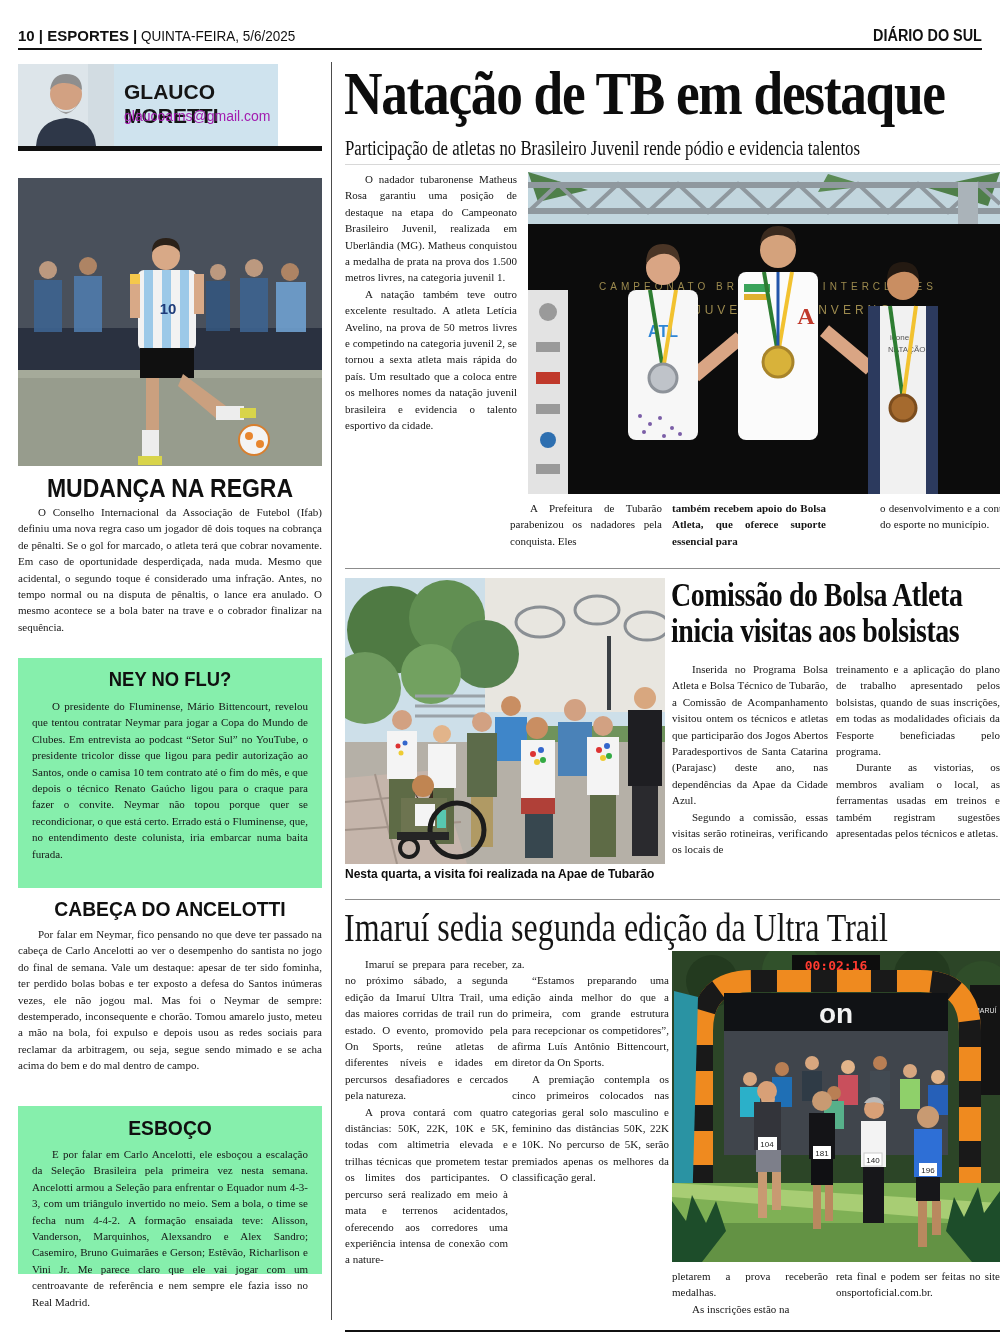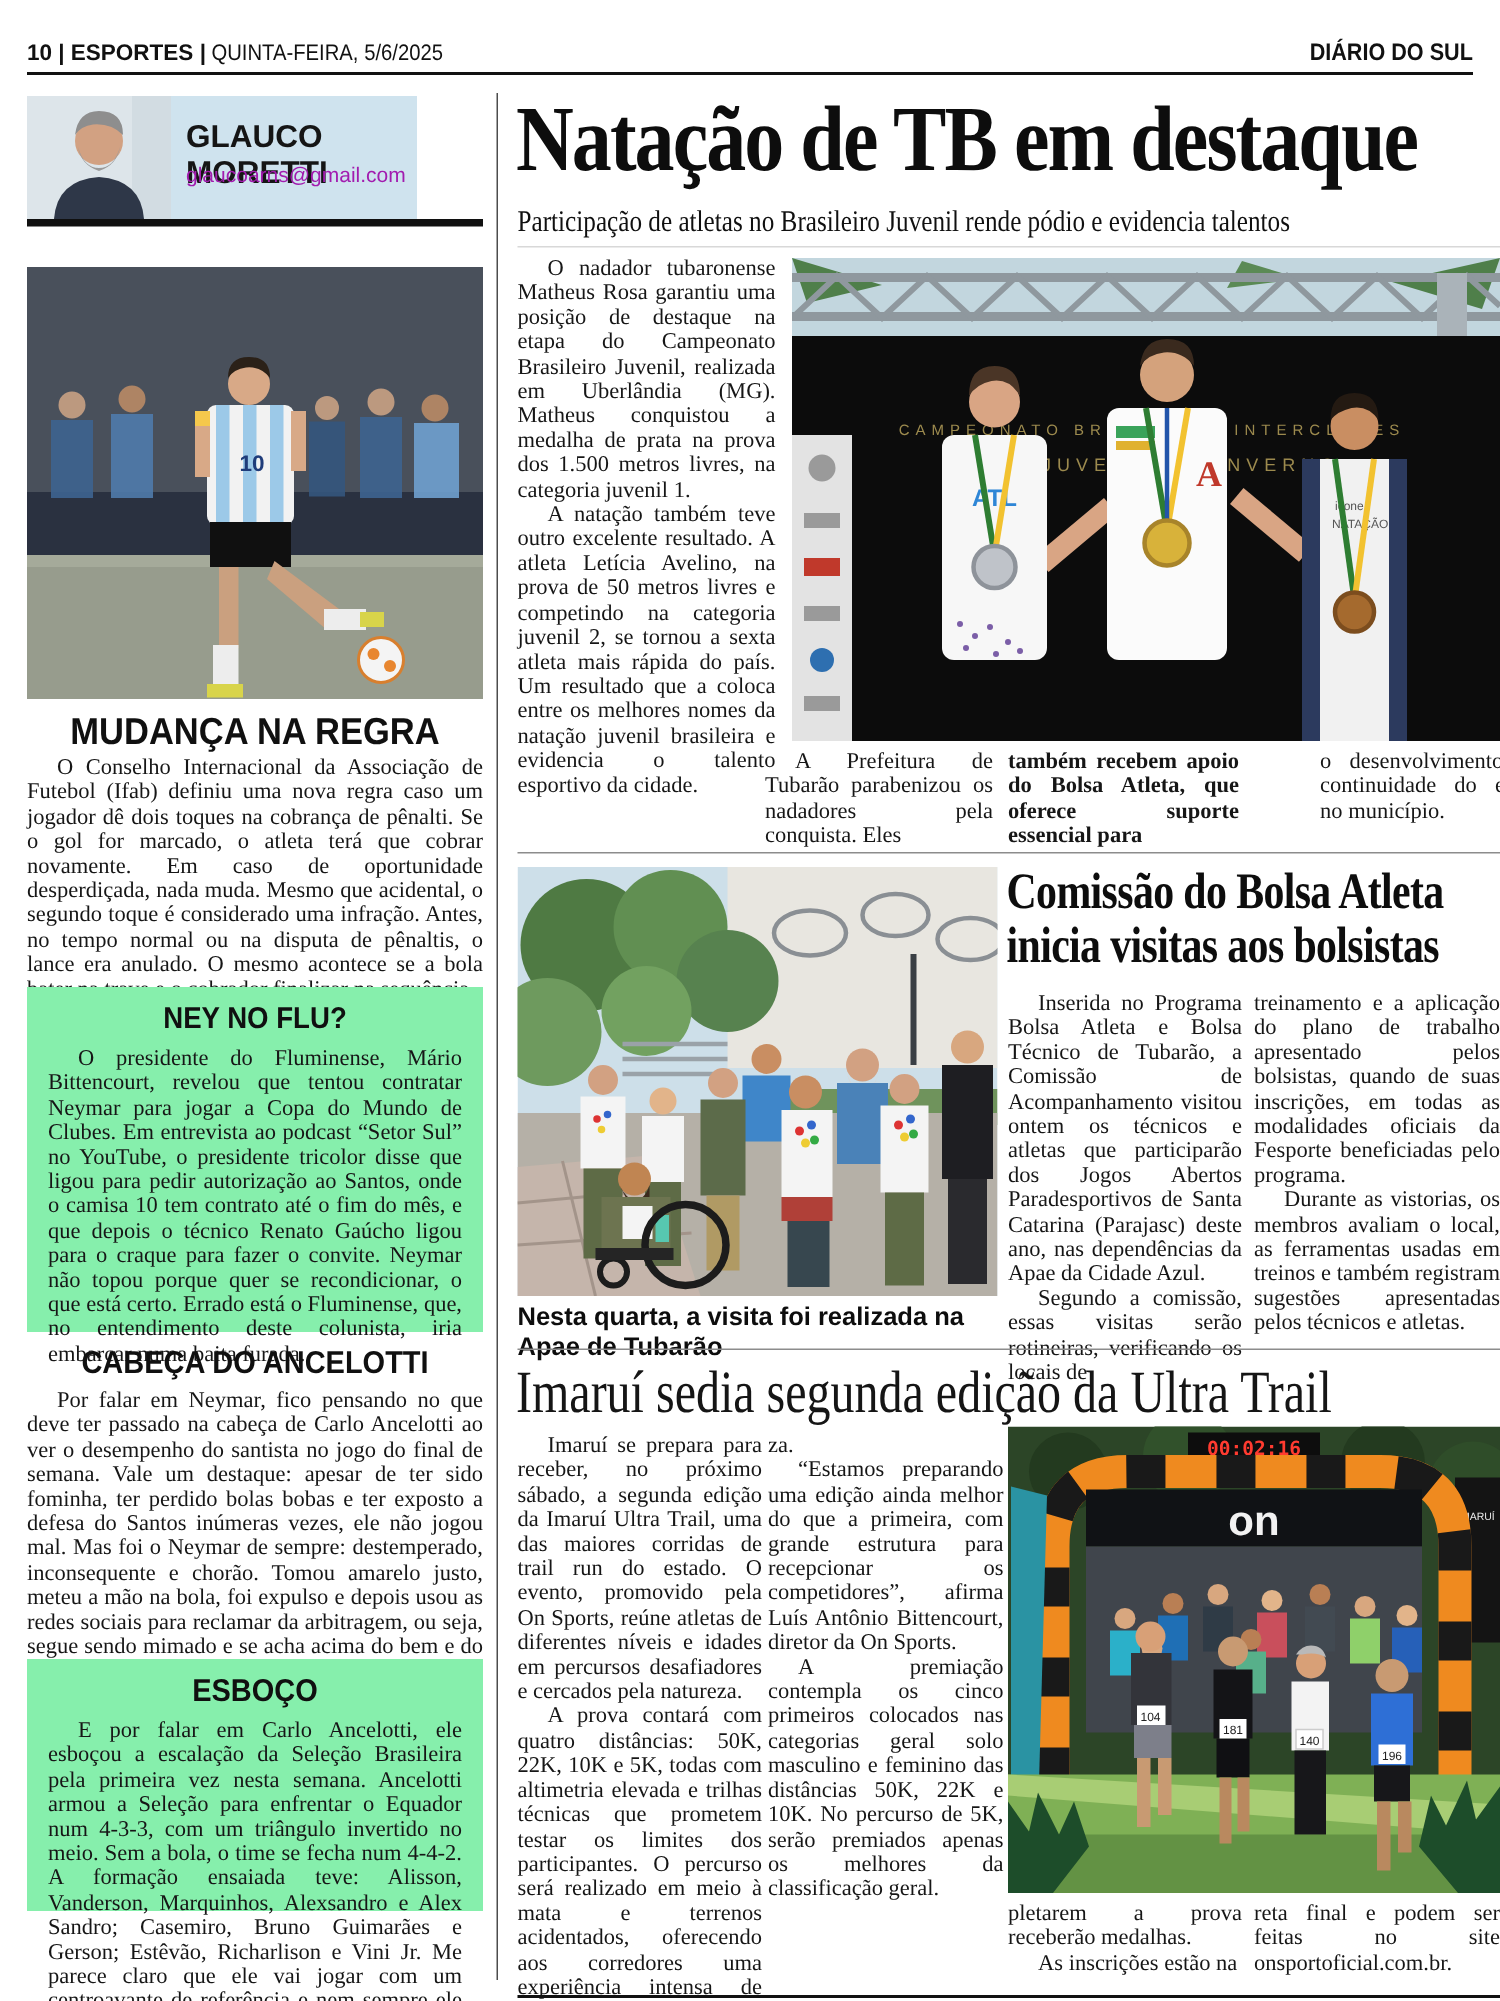--- a/index.html
+++ b/index.html
@@ -9,21 +9,21 @@
 
   
   .hdr-left{font-family:"Liberation Sans",sans-serif;font-size:15px;color:#111;white-space:nowrap;}
   .hdr-left b{font-weight:700;}
   .hdr-date{display:inline-block;transform:scaleX(.9);transform-origin:left center;}
   .hdr-brand{font-family:"Liberation Sans",sans-serif;font-weight:700;font-size:16px;color:#111;
              transform:scaleX(.9);transform-origin:right center;white-space:nowrap;}
   .hdr-rule{background:#111;height:2px;}
 
   
-  .body-col{font-family:"Liberation Serif",serif;font-size:15px;line-height:16.4px;
+  .body-col{font-family:"Liberation Serif",serif;font-size:11px;line-height:16.4px;
             text-align:justify;color:#161616;}
   .body-col p{margin:0;text-indent:20px;}
   .body-col p.cont{text-indent:0;}
 
   
   .col-title{font-family:"Liberation Sans",sans-serif;font-weight:700;text-align:center;color:#101010;
              transform:scaleX(.92);transform-origin:center top;white-space:nowrap;}
   .note-box{background:#86efac;}
 
   .vrule{background:#4c4c4c;width:1px;}
@@ -31,21 +31,21 @@
 
   
   .headline-xl{font-family:"Liberation Serif",serif;font-weight:700;font-size:62px;line-height:1;
                letter-spacing:-1.5px;color:#0d0d0d;transform:scaleX(.86);transform-origin:left top;white-space:nowrap;}
   .deck{font-family:"Liberation Serif",serif;font-size:20px;line-height:1.2;color:#101010;
         transform:scaleX(.84);transform-origin:left top;white-space:nowrap;}
   .headline-md{font-family:"Liberation Serif",serif;font-weight:700;font-size:34px;line-height:1.07;
                letter-spacing:-.5px;color:#0d0d0d;transform:scaleX(.82);transform-origin:left top;}
   .headline-md2{font-family:"Liberation Serif",serif;font-weight:400;font-size:40px;line-height:1;
                color:#151515;transform:scaleX(.8);transform-origin:left top;white-space:nowrap;}
-  .caption{font-family:"Liberation Sans",sans-serif;font-weight:700;font-size:17px;line-height:1.15;color:#0d0d0d;}
+  .caption{font-family:"Liberation Sans",sans-serif;font-weight:700;font-size:12px;line-height:1.15;color:#0d0d0d;}
 
   
   .columnist-box{background:#cfe3ee;}
   .columnist-name{font-family:"Liberation Sans",sans-serif;font-weight:700;font-size:21px;color:#151515;}
   .columnist-email{font-family:Liberation Sans, sans-serif;font-size:14px;color:#a21caf;}
   .columnist-bar{background:#101010;}
 
   .photo{display:block;}
 </style>
 </head>

